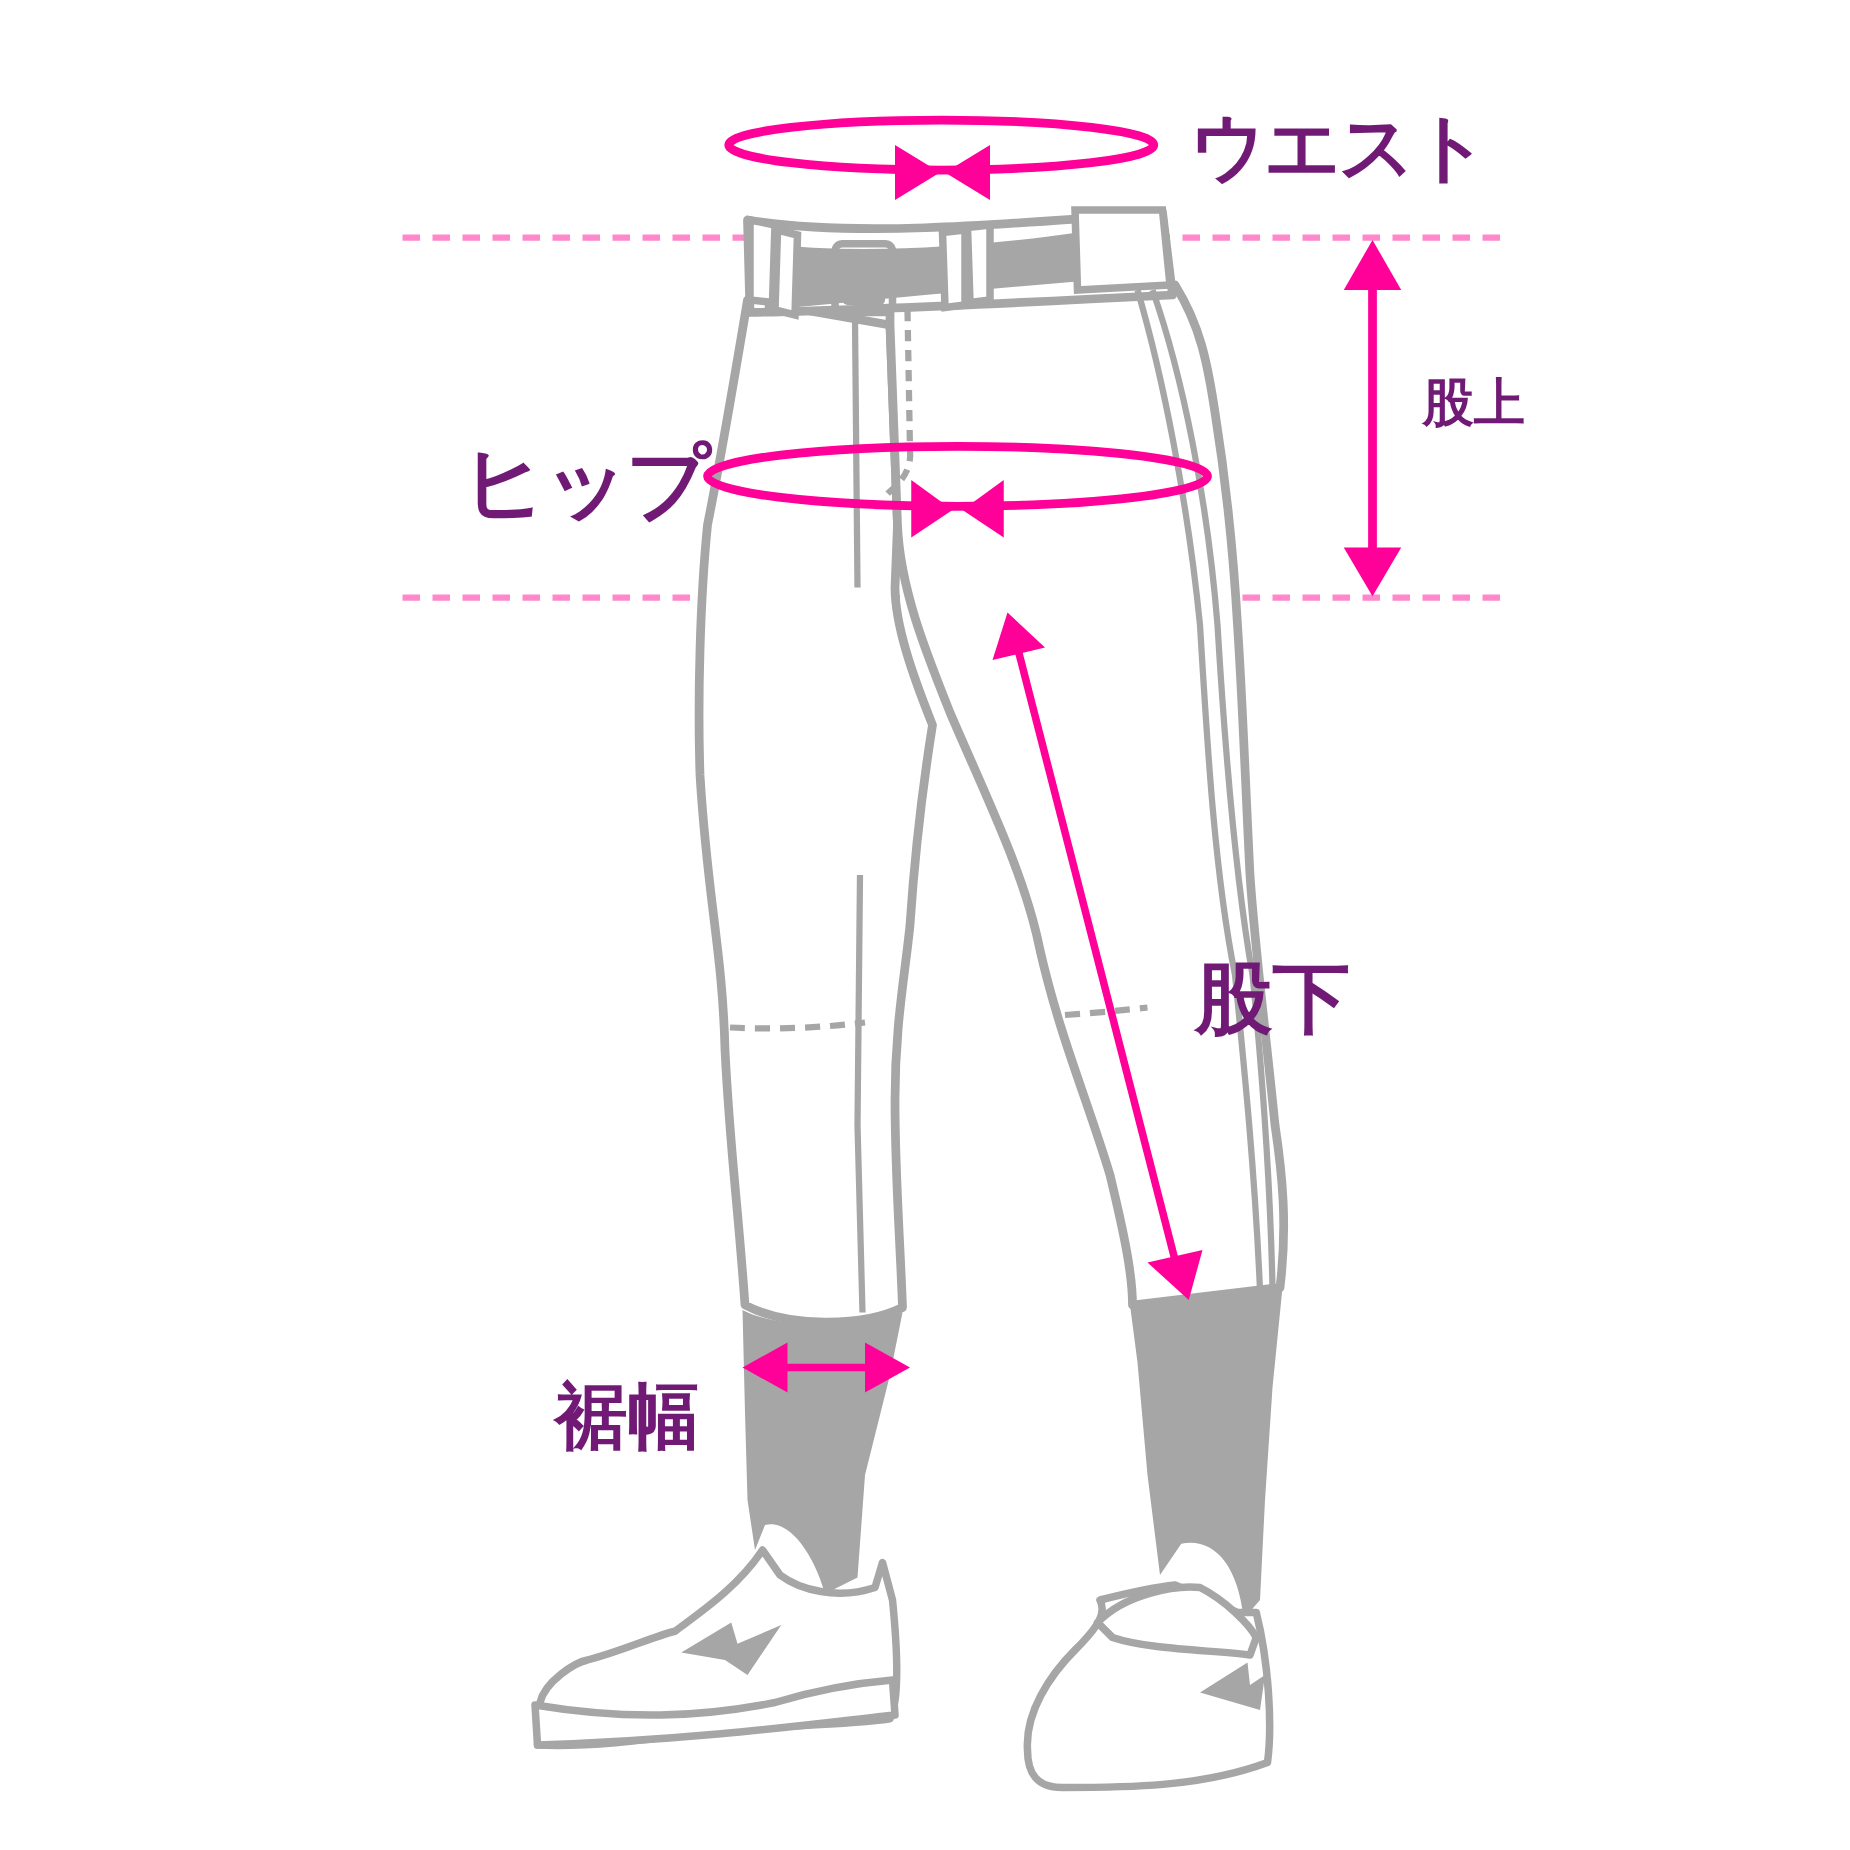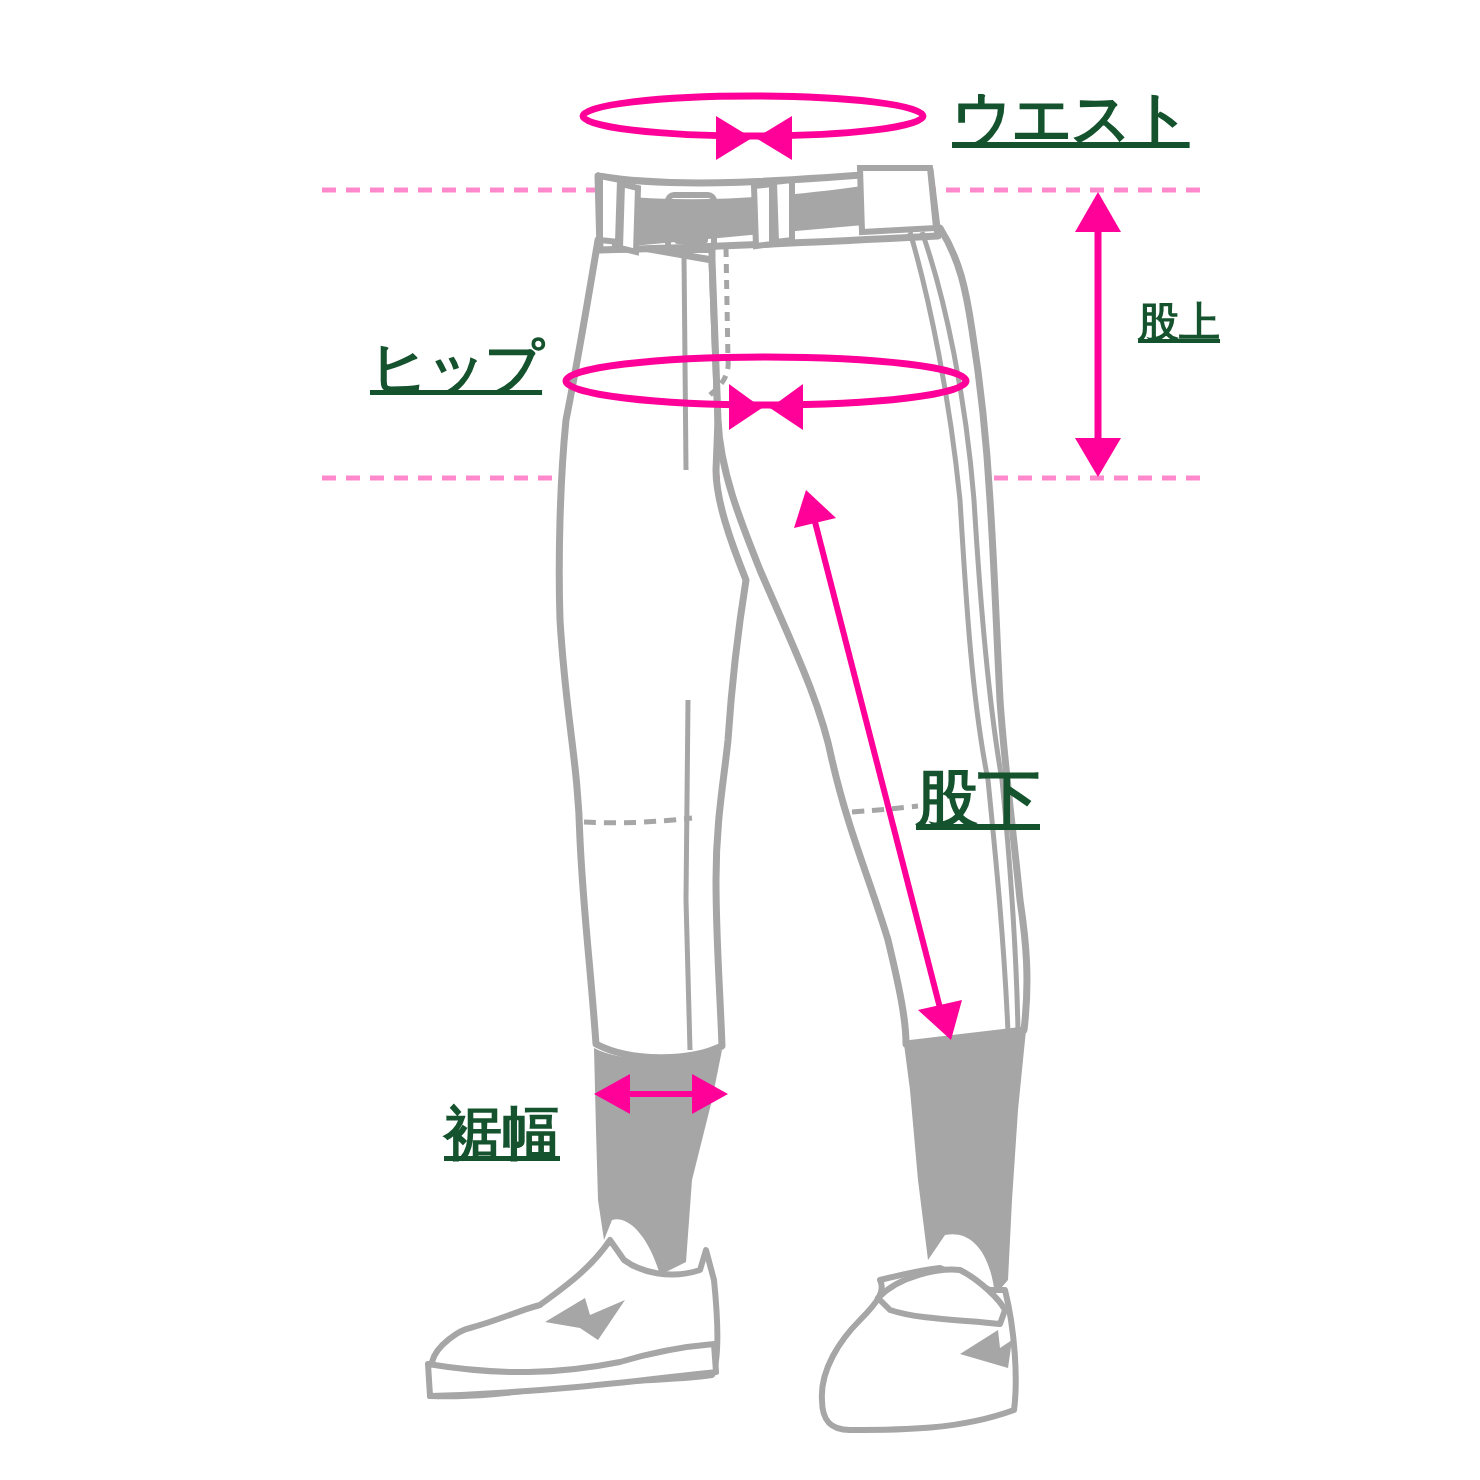--- a/index.html
+++ b/index.html
@@ -1,30 +1,29 @@
 <!DOCTYPE html>
 <html><head>
 <meta charset="utf-8">
 <style>
   html, body { margin: 0; padding: 0; background: #ffffff; }
   body { width: 1480px; height: 1480px; position: relative; overflow: hidden; font-family: "DejaVu Sans", sans-serif; }
   #canvas { position: absolute; left: 0; top: 0; width: 1480px; height: 1480px; }
   .label {
     position: absolute;
-    color: #14532d;
+    color: #701a75;
     font-family: "DejaVu Sans", sans-serif;
     font-weight: bold;
     white-space: nowrap;
     line-height: 1;
-    text-decoration: underline;
   }
   .label.waist { left: 952px; top: 88px; font-size: 60px; letter-spacing: -2px; }
   .label.rise  { left: 1124px; top: 302px; font-size: 41px; margin-left: 14px; }
-  .label.hip   { left: 370px; top: 338px; font-size: 58px; letter-spacing: -2px; text-align: right; }
-  .label.inseam{ left: 916px; top: 768px; font-size: 62px; }
+  .label.hip   { left: 370px; top: 354px; font-size: 66px; letter-spacing: -2px; text-align: right; }
+  .label.inseam{ left: 956px; top: 768px; font-size: 62px; }
   .label.hem   { left: 444px; top: 1064px; font-size: 58px; margin-top: 40px; }
 </style>
 </head>
 <body>
 
 <svg id="canvas" viewBox="0 0 1480 1480" xmlns="http://www.w3.org/2000/svg">
 
   <g stroke="#ff88cc" stroke-width="5" stroke-dasharray="14 10">
     <line x1="322" y1="190" x2="1202" y2="190"></line>
     <line x1="322" y1="478" x2="1202" y2="478"></line>

